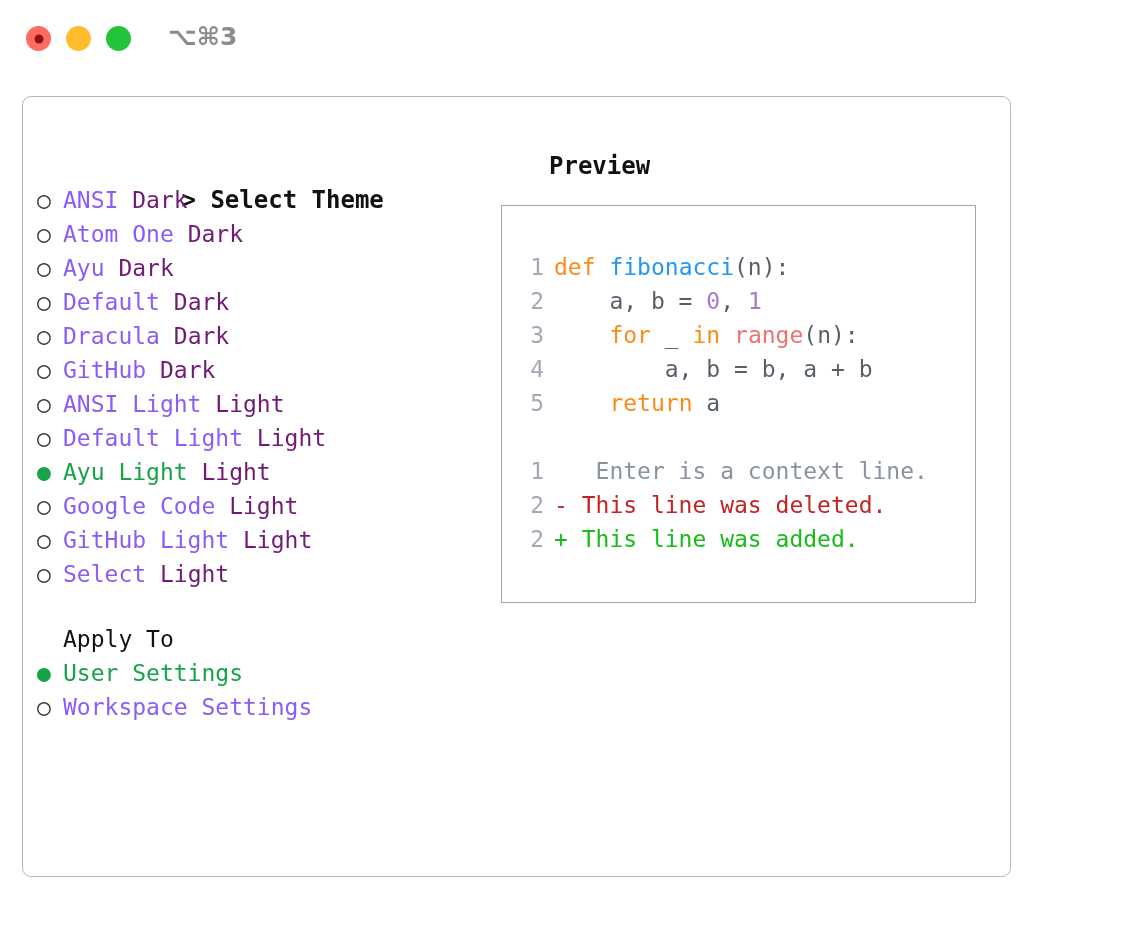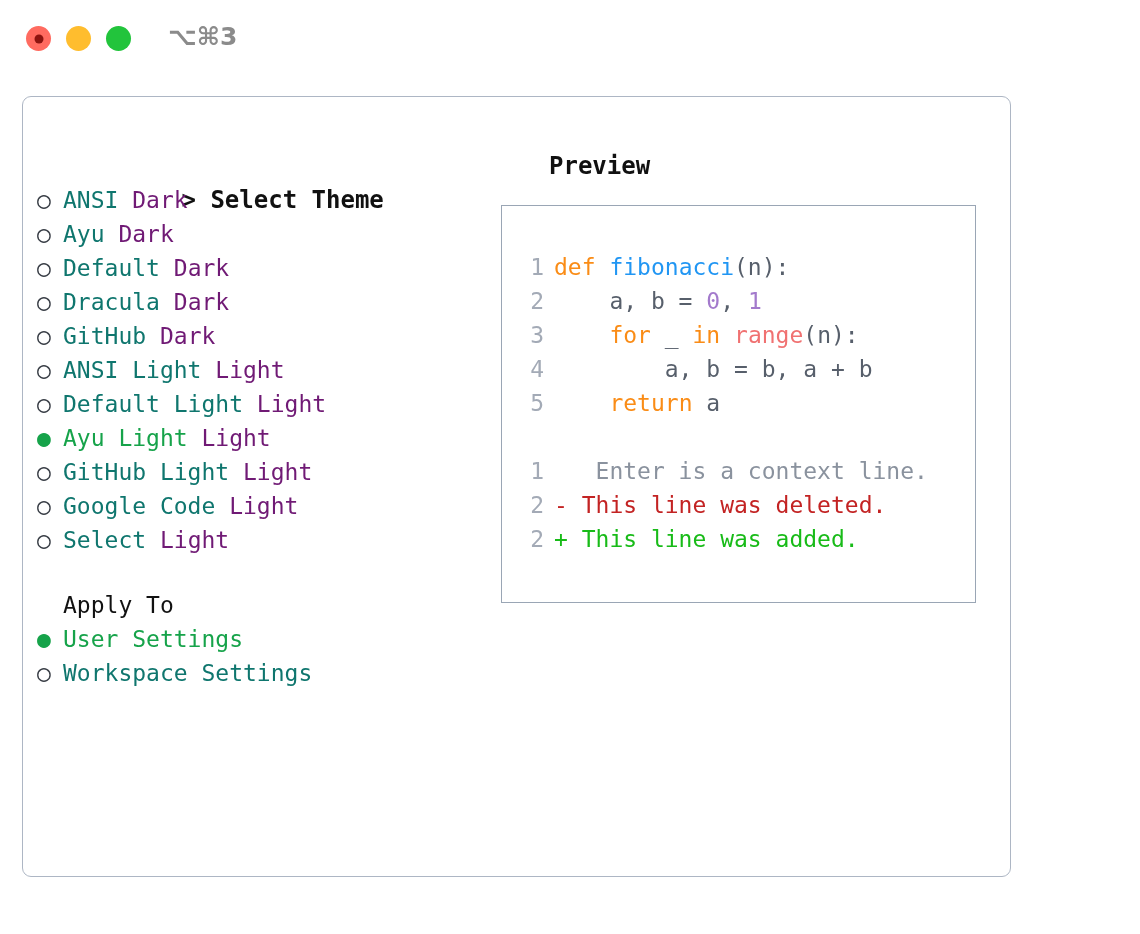--- a/index.html
+++ b/index.html
@@ -113,21 +113,21 @@
     white-space: pre;
     color: #3a3f47;
   }
   .opt-marker {
     display: inline-block;
     width: 26px;
     color: #3a3f47;
   }
   .opt-row.selected .opt-marker { color: #16a34a; }
   .opt-row.selected .opt-label  { color: #16a34a; }
-  .opt-label { color: #0f766e; }
+  .opt-label { color: #8b5cf6; }
   .opt-variant { color: #701a75; }
 
   .apply-head {
     font-size: 23px;
     color: #111111;
     height: 34px;
     line-height: 34px;
     padding-left: 26px;
     white-space: pre;
     margin-top: 31px;
@@ -212,29 +212,30 @@
 
   <div class="content">
     <div class="cols">
 
       <div class="left-col">
         <div class="section-head">
           <span class="caret">&gt;</span><span> </span><span>Select Theme</span>
         </div>
         <div id="theme-list">
             <div class="opt-row"><span class="opt-marker">○</span><span class="opt-label">ANSI</span><span class="opt-variant"> Dark</span></div>
+            <div class="opt-row"><span class="opt-marker">○</span><span class="opt-label">Atom One</span><span class="opt-variant"> Dark</span></div>
             <div class="opt-row"><span class="opt-marker">○</span><span class="opt-label">Ayu</span><span class="opt-variant"> Dark</span></div>
             <div class="opt-row"><span class="opt-marker">○</span><span class="opt-label">Default</span><span class="opt-variant"> Dark</span></div>
             <div class="opt-row"><span class="opt-marker">○</span><span class="opt-label">Dracula</span><span class="opt-variant"> Dark</span></div>
             <div class="opt-row"><span class="opt-marker">○</span><span class="opt-label">GitHub</span><span class="opt-variant"> Dark</span></div>
             <div class="opt-row"><span class="opt-marker">○</span><span class="opt-label">ANSI Light</span><span class="opt-variant"> Light</span></div>
             <div class="opt-row"><span class="opt-marker">○</span><span class="opt-label">Default Light</span><span class="opt-variant"> Light</span></div>
             <div class="opt-row selected"><span class="opt-marker">●</span><span class="opt-label">Ayu Light</span><span class="opt-variant"> Light</span></div>
+            <div class="opt-row"><span class="opt-marker">○</span><span class="opt-label">Google Code</span><span class="opt-variant"> Light</span></div>
             <div class="opt-row"><span class="opt-marker">○</span><span class="opt-label">GitHub Light</span><span class="opt-variant"> Light</span></div>
-            <div class="opt-row"><span class="opt-marker">○</span><span class="opt-label">Google Code</span><span class="opt-variant"> Light</span></div>
             <div class="opt-row"><span class="opt-marker">○</span><span class="opt-label">Select</span><span class="opt-variant"> Light</span></div>
           </div>
 
         <div class="apply-head">Apply To</div>
         <div id="apply-list">
             <div class="opt-row selected"><span class="opt-marker">●</span><span class="opt-label">User Settings</span></div>
             <div class="opt-row"><span class="opt-marker">○</span><span class="opt-label">Workspace Settings</span></div>
           </div>
 
       </div>

